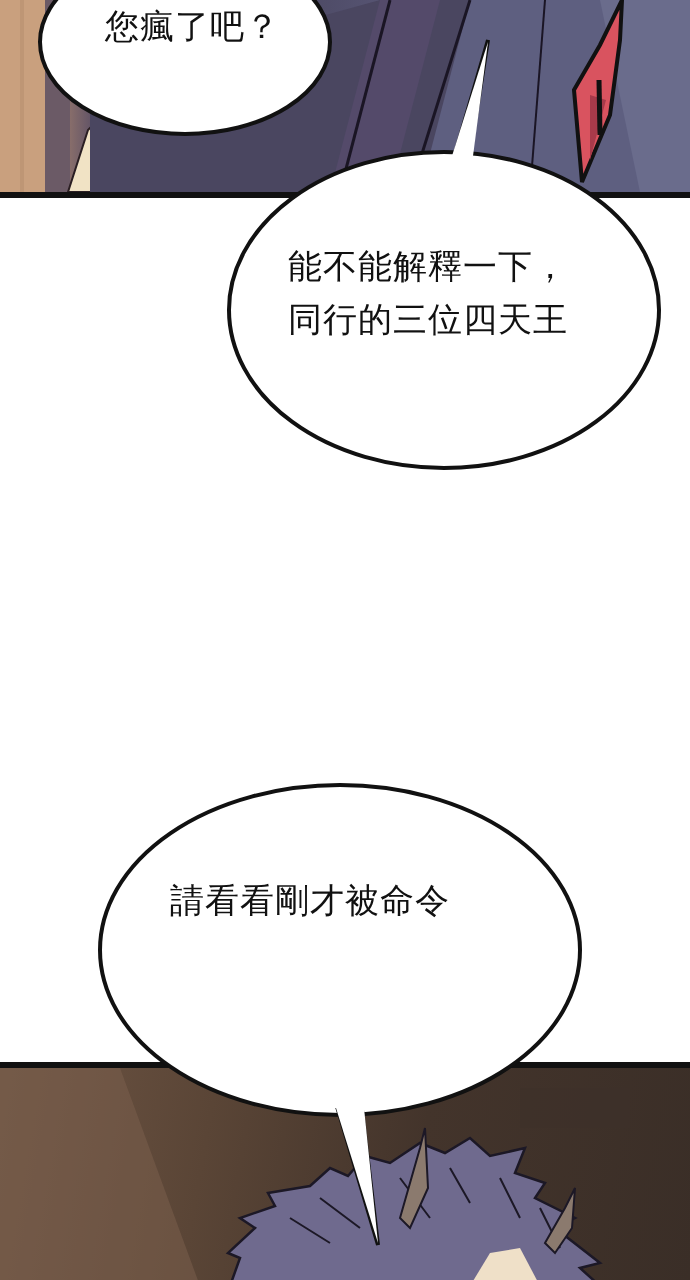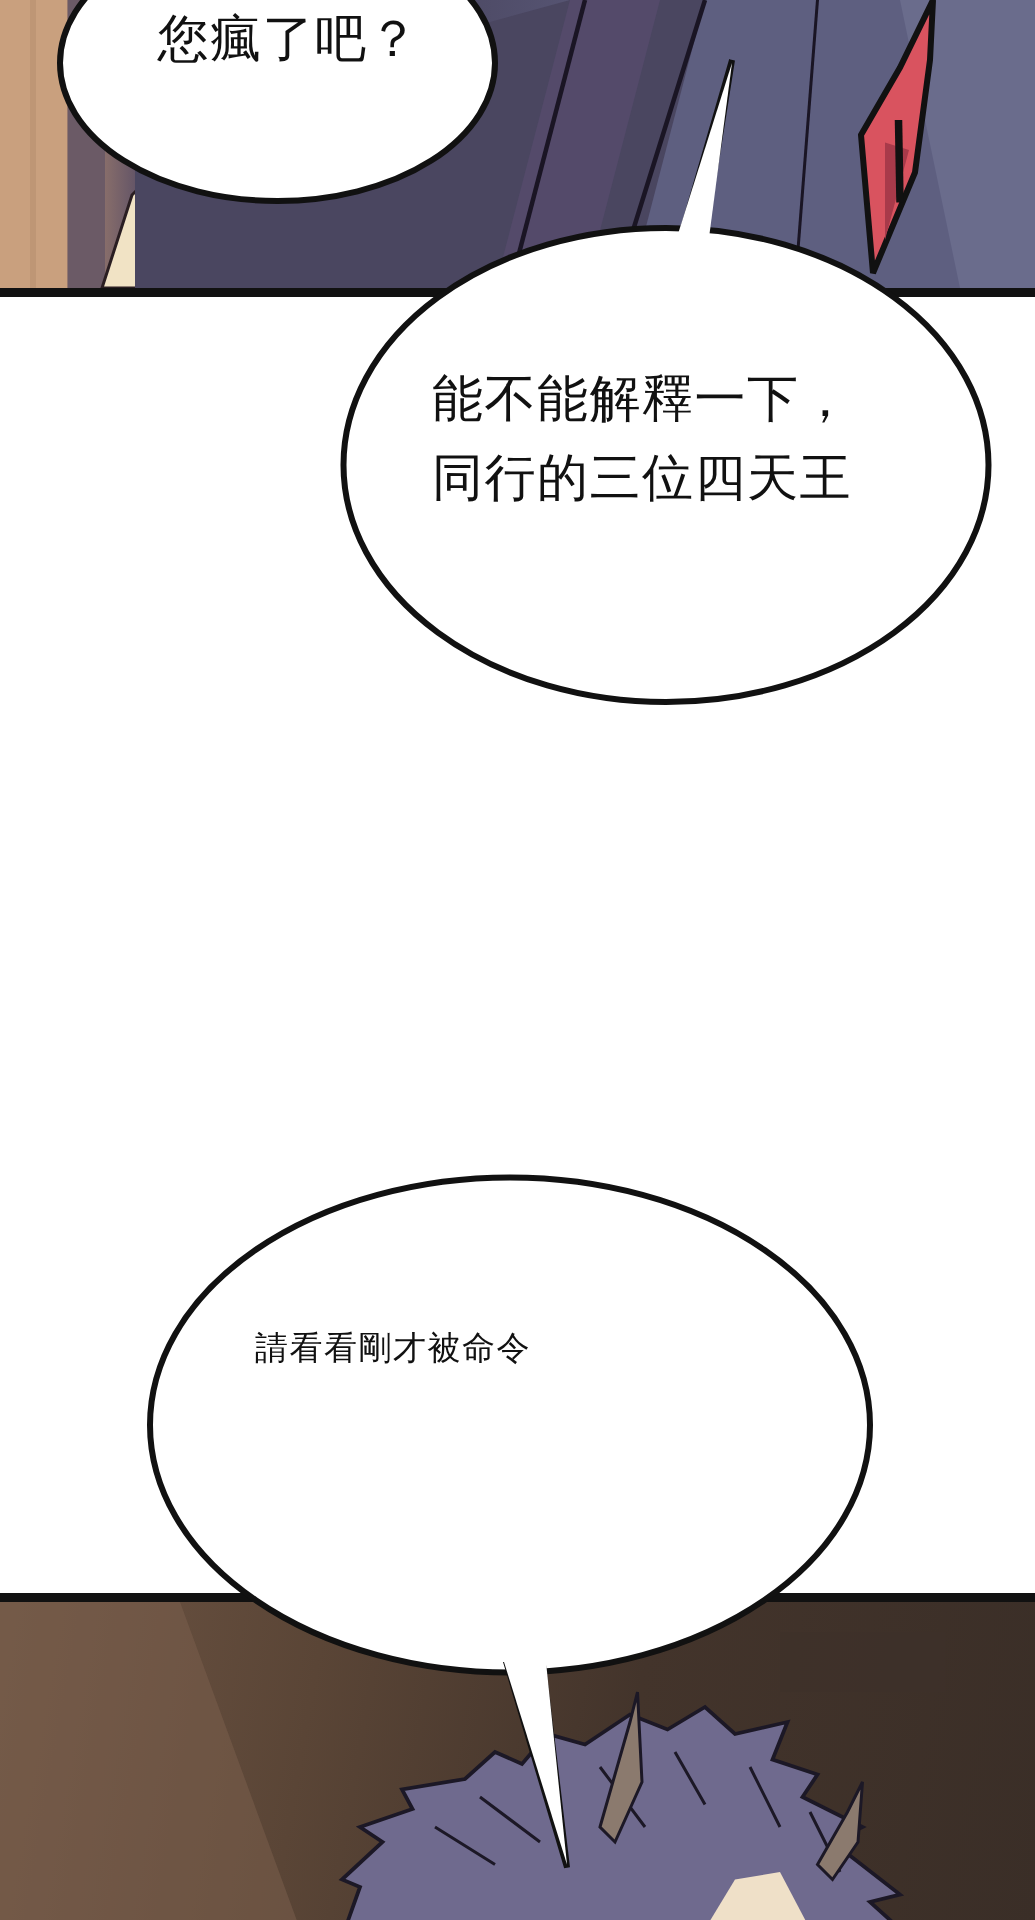--- a/index.html
+++ b/index.html
@@ -4,21 +4,21 @@
 <style>
   html, body { margin: 0; padding: 0; }
   body { width: 690px; height: 1280px; position: relative; overflow: hidden; background: #ffffff; font-family: "DejaVu Sans", sans-serif; }
   .panel { position: absolute; left: 0; width: 690px; overflow: hidden; }
   #panel-top { top: 0; height: 192px; background: linear-gradient(90deg, #c9a07e 0%, #b88f6f 6%, #5a4e66 14%, #4a4660 40%, #5b5a7a 62%, #636584 100%); border-bottom: 6px solid #111; }
   #panel-bottom { top: 1062px; height: 218px; background: linear-gradient(100deg, #6e5544 0%, #5a4536 30%, #43342b 60%, #3a2e27 100%); border-top: 6px solid #111; }
   .art { position: absolute; left: 0; top: 0; }
   .bubble-text { position: absolute; text-align: center; color: #111; font-family: "DejaVu Sans", sans-serif; white-space: nowrap; }
   #t1 { left: 105px; top: 4px; font-size: 34px; }
   #t2 { left: 288px; top: 243px; font-size: 34px; line-height: 0; }
-  #t3 { left: 170px; top: 877px; font-size: 22px; }
+  #t3 { left: 170px; top: 877px; font-size: 34px; }
   .line { display: block; letter-spacing: 1px; }
   #t2 .line { height: 53px; line-height: 46px; }
   #t3 .line { height: 53px; line-height: 46px; }
   #t1 .line { line-height: 44px; }
 </style>
 </head>
 <body>
 
 <div class="panel" id="panel-top">
   <svg class="art" width="690" height="192" viewBox="0 0 690 192">

